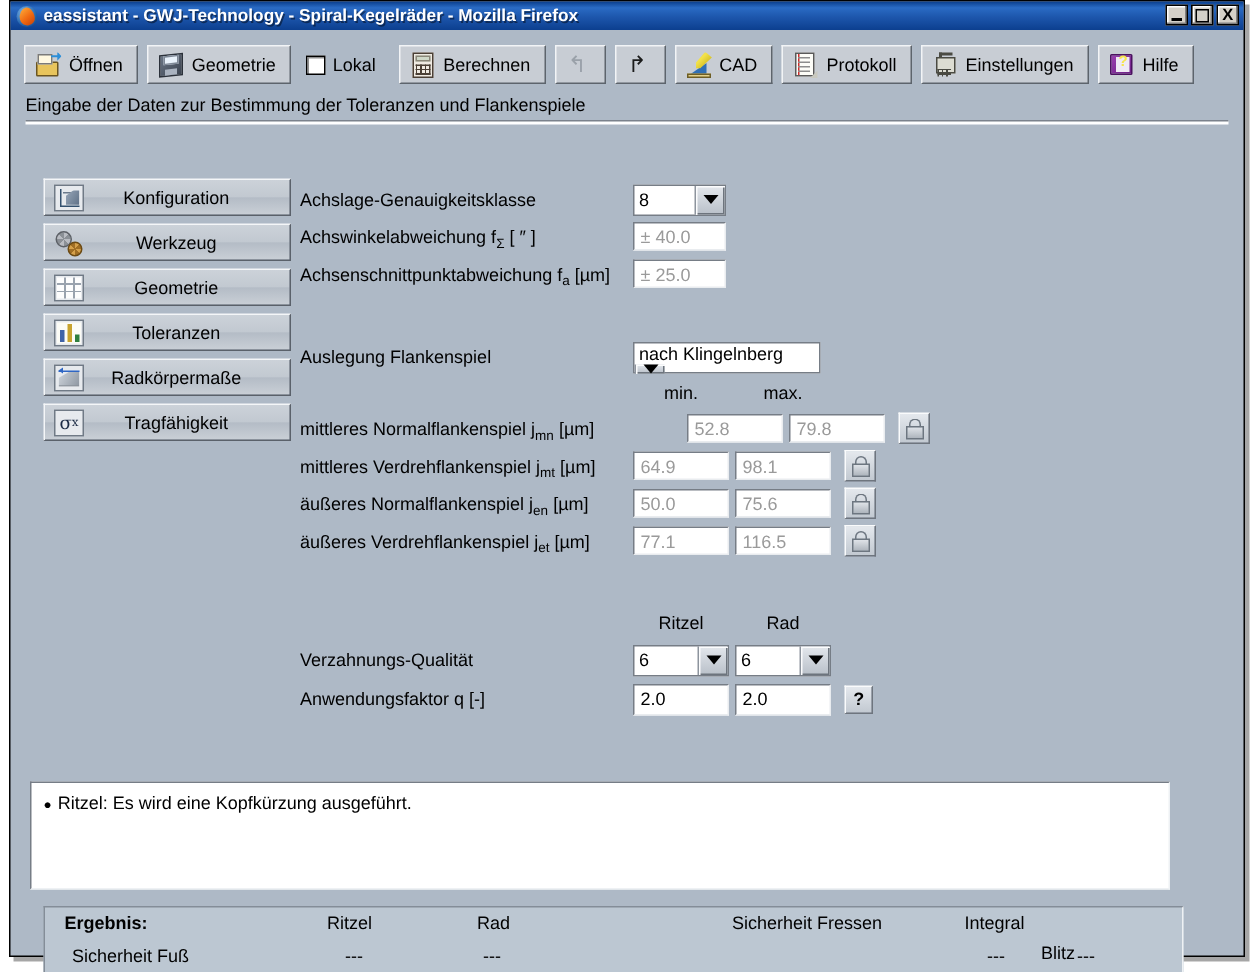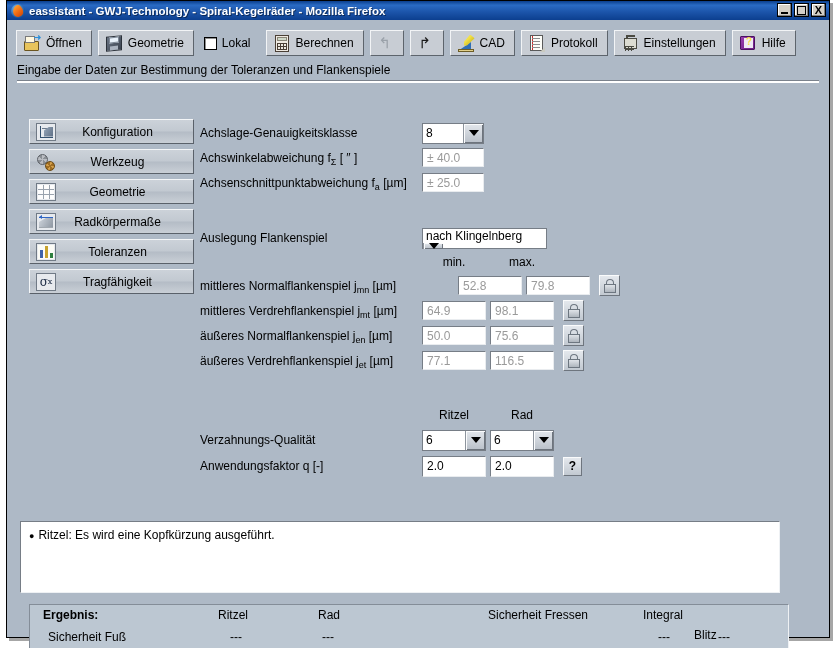--- a/index.html
+++ b/index.html
@@ -378,35 +378,35 @@
       </div>
 
       <div class="side-btn">
         <span class="side-ico si-geo">
           <span class="grid"></span>
         </span>
         <span class="side-lbl">Geometrie</span>
       </div>
 
       <div class="side-btn">
-        <span class="side-ico si-rad">
-          <span class="sh"></span>
-            <span class="arr"></span>
-        </span>
-        <span class="side-lbl">Radkörpermaße</span>
-      </div>
-
-      <div class="side-btn">
         <span class="side-ico si-tol">
           <span class="chart"></span>
             <span class="b1"></span>
             <span class="b2"></span>
             <span class="b3"></span>
         </span>
         <span class="side-lbl">Toleranzen</span>
+      </div>
+
+      <div class="side-btn">
+        <span class="side-ico si-rad">
+          <span class="sh"></span>
+            <span class="arr"></span>
+        </span>
+        <span class="side-lbl">Radkörpermaße</span>
       </div>
 
       <div class="side-btn">
         <span class="side-ico si-trag">
           <span class="sig">σ<span class="sub">x</span></span>
         </span>
         <span class="side-lbl">Tragfähigkeit</span>
       </div>
     </div>
 

